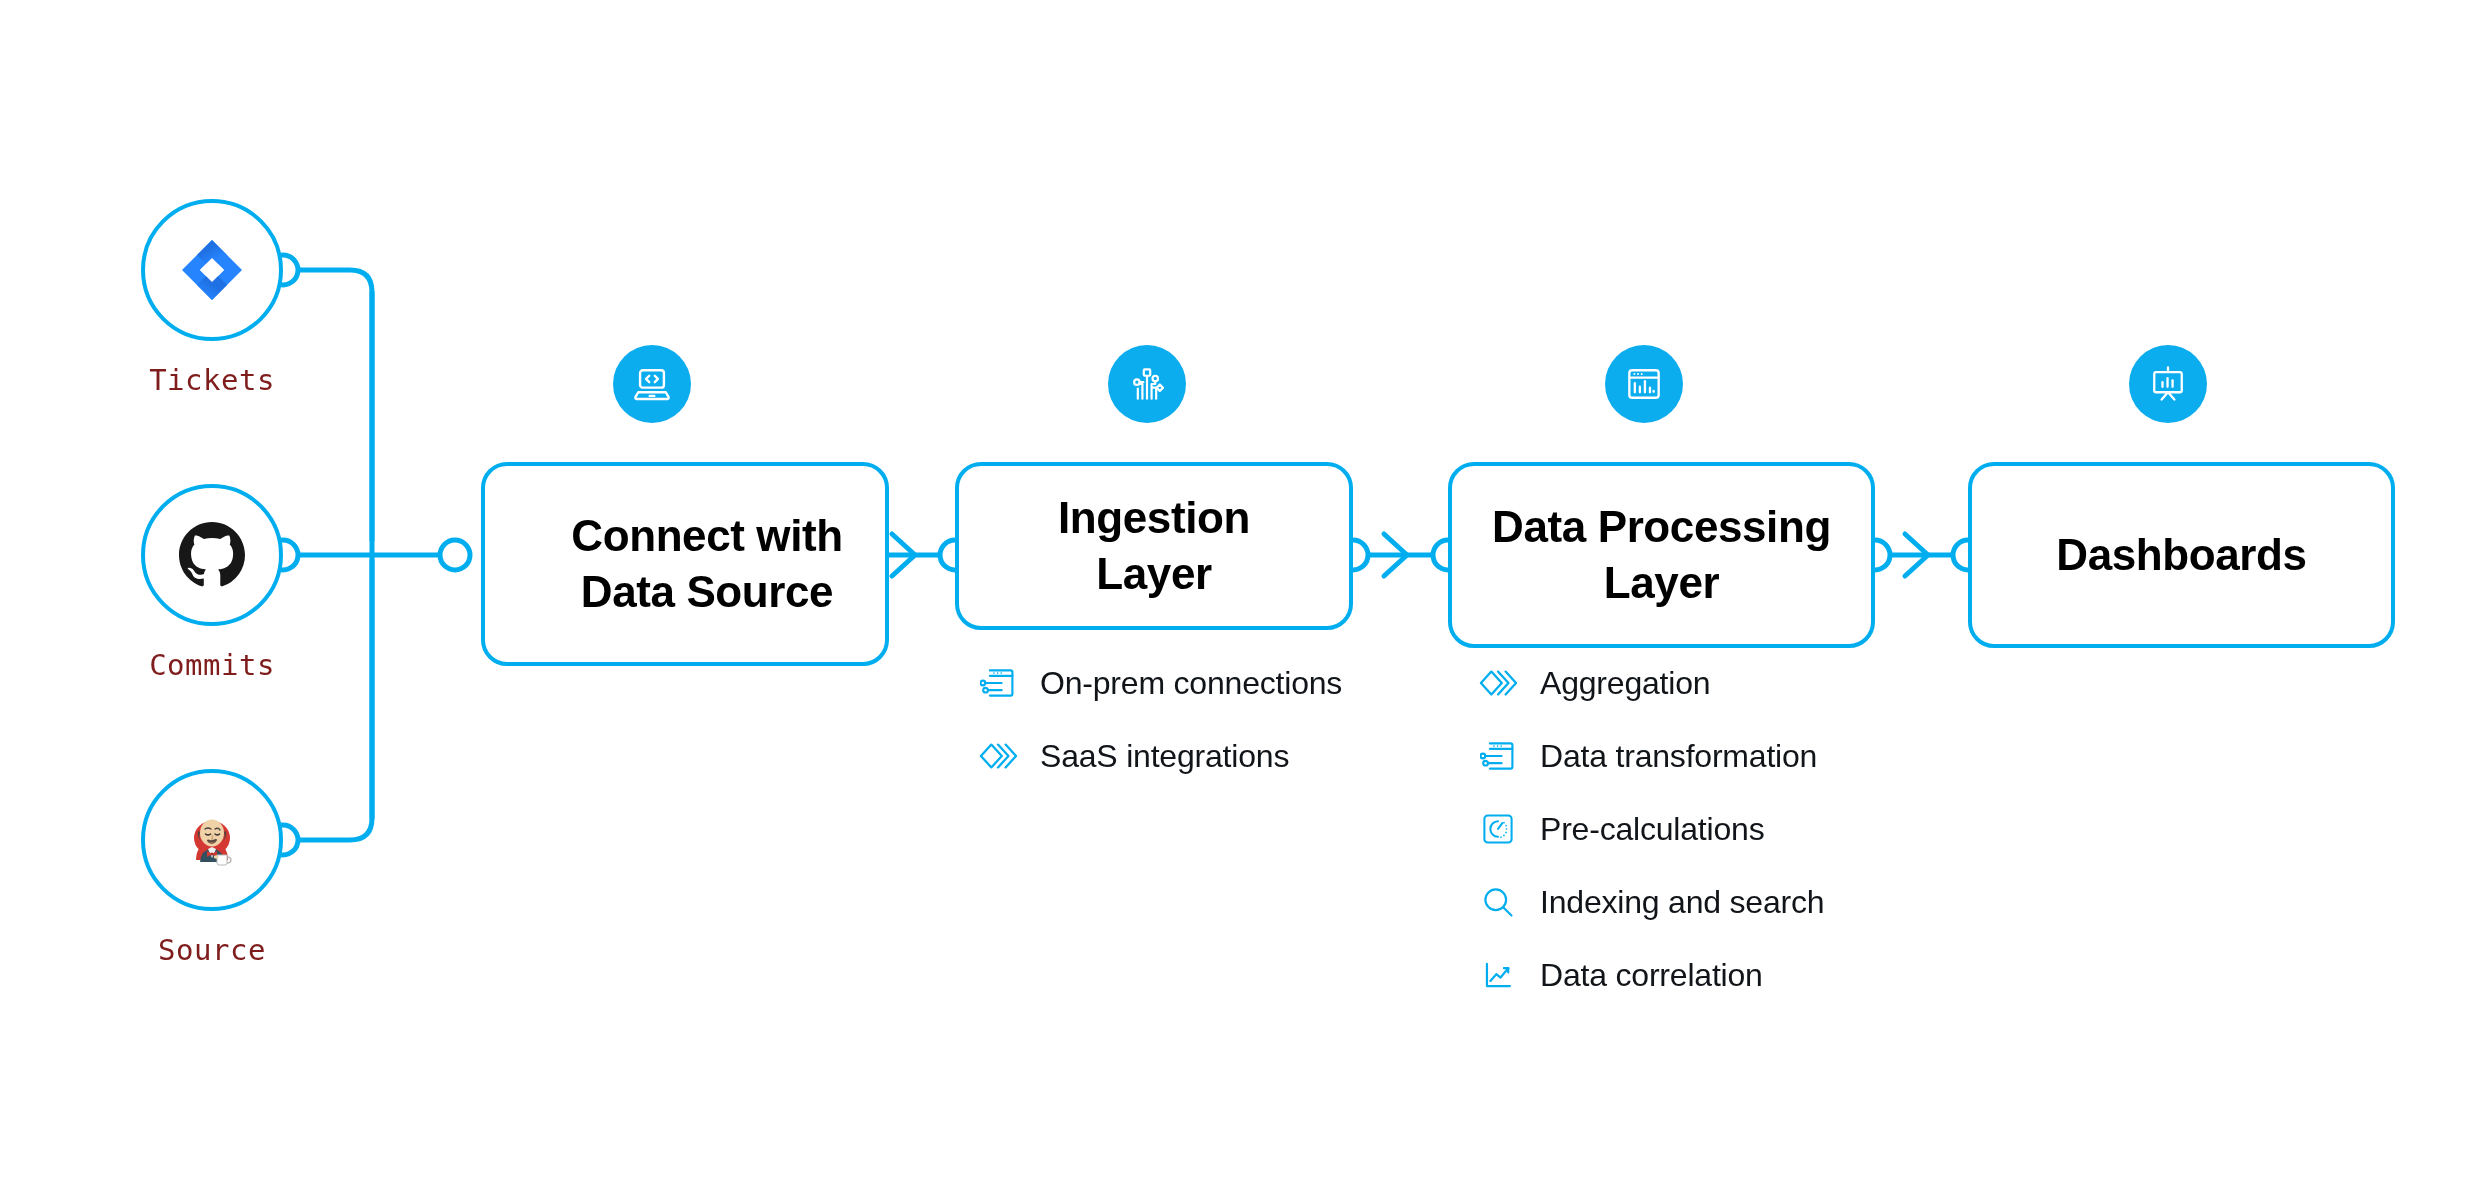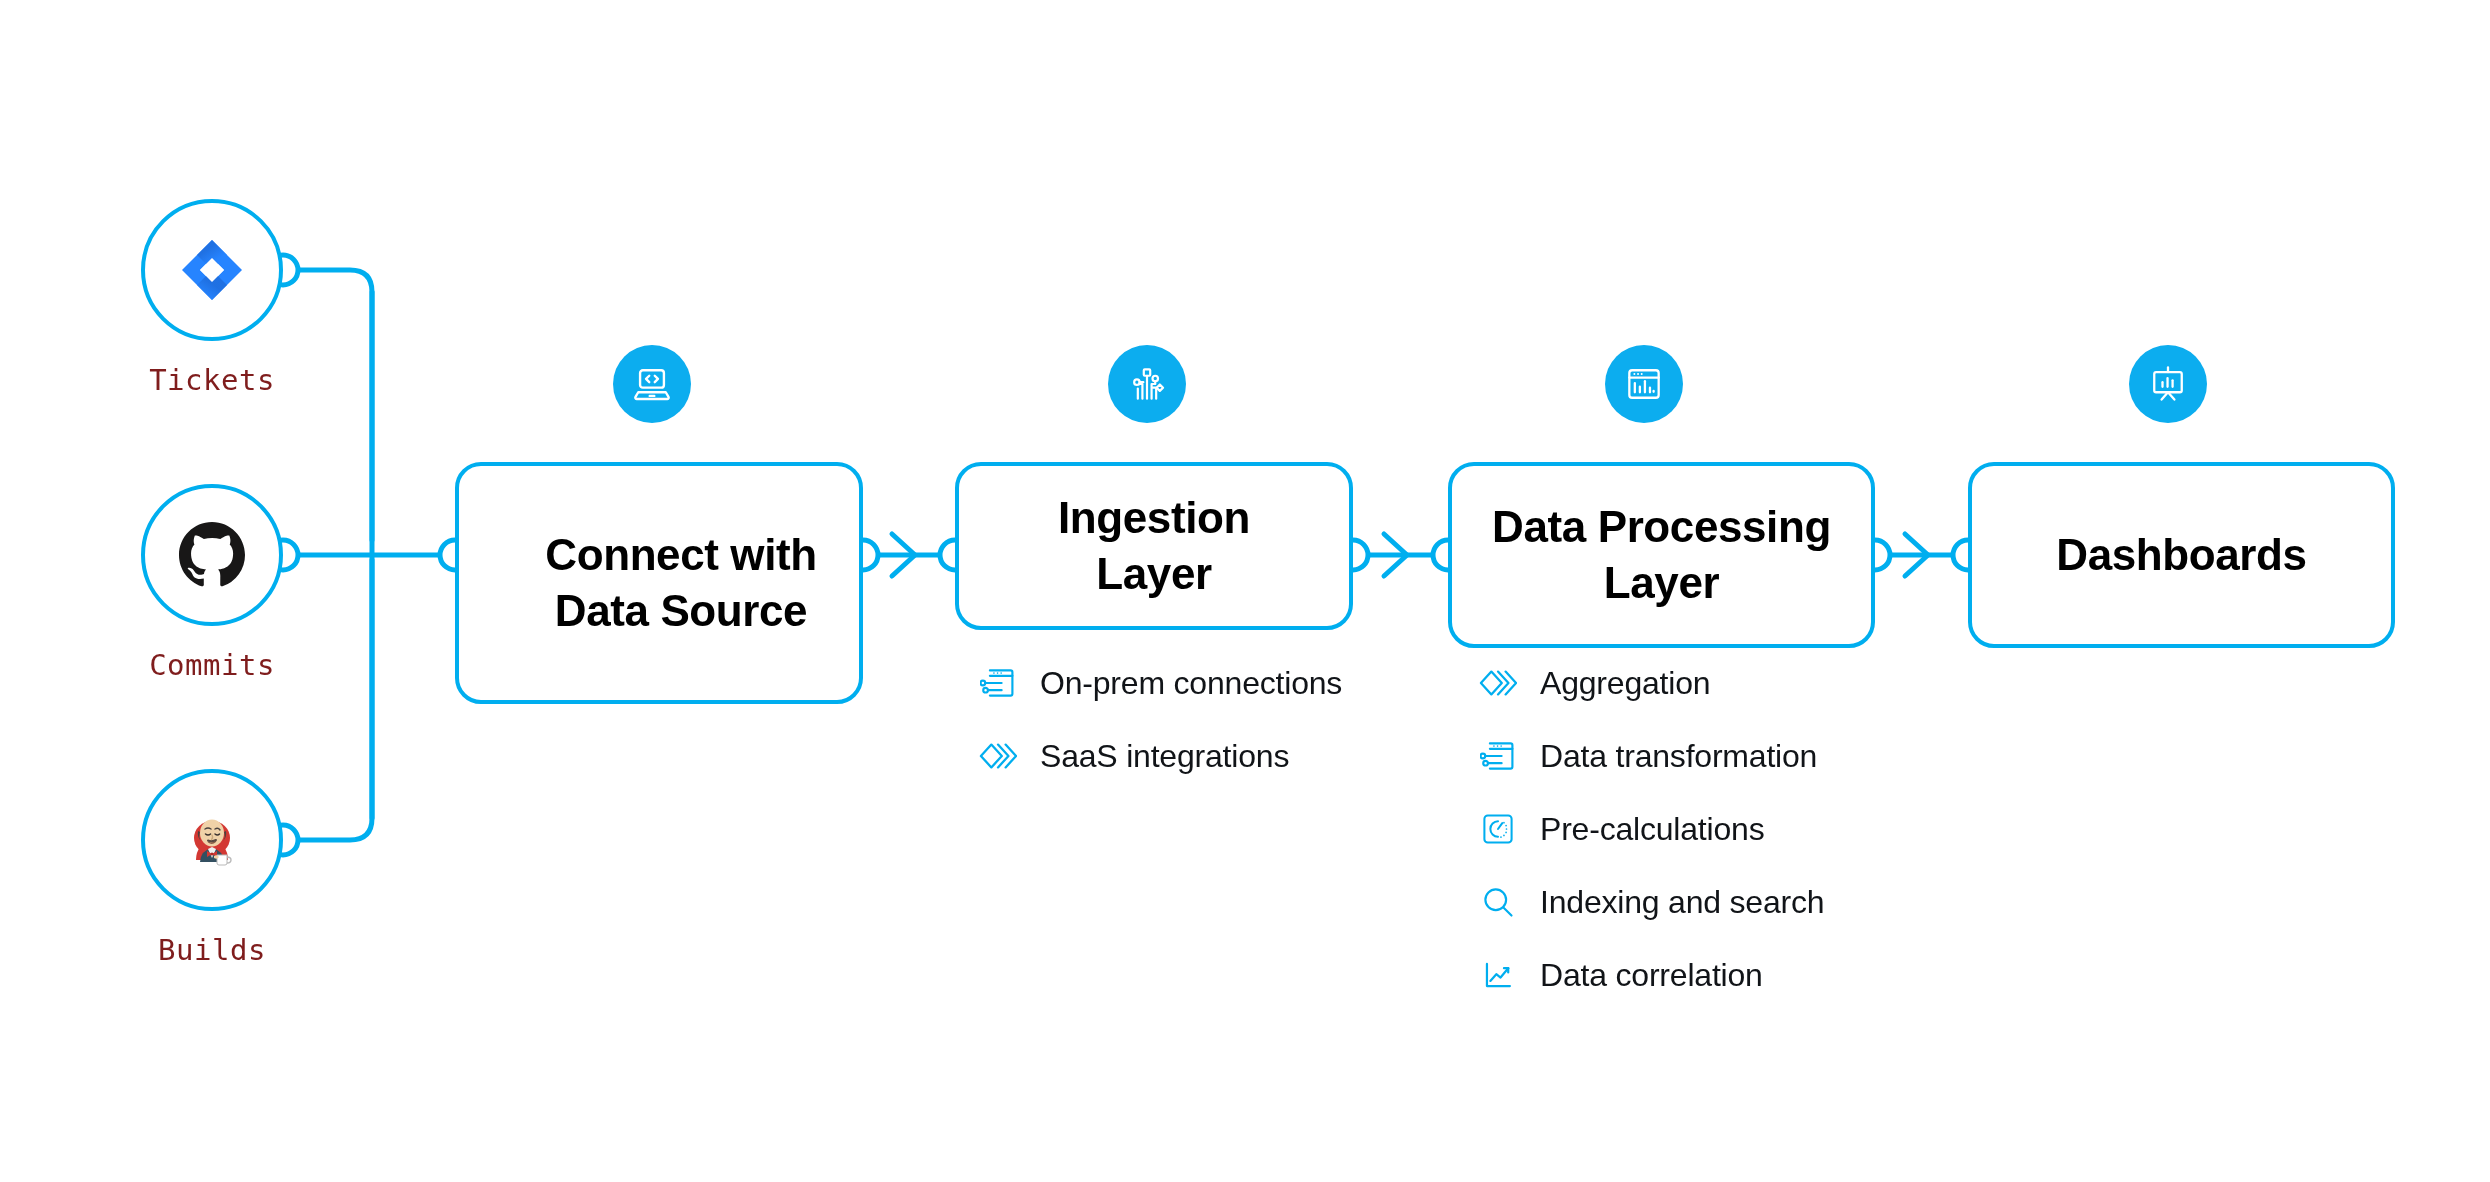--- a/index.html
+++ b/index.html
@@ -225,33 +225,33 @@
         <path d="M32.5 38 q3.5 2.5 7 -0.5" stroke="#8A5E46" stroke-width="1.5" fill="none" stroke-linecap="round"></path>
 
         <path d="M32 36.5 q4 1.5 8 -0.5" stroke="#5A4A42" stroke-width="2" fill="none" stroke-linecap="round"></path>
 
         <path d="M41 51 h10 v8 a2 2 0 0 1 -2 2 h-6 a2 2 0 0 1 -2 -2 z" fill="#FFFFFF" stroke="#B9B9B9" stroke-width="1"></path>
         <path d="M51 53 q4 0 4 3 q0 3 -4 3" fill="none" stroke="#B9B9B9" stroke-width="1.4"></path>
 
         <path d="M38 52 q3-2 5 1 q-2 3 -5 1z" fill="#F0D2A8"></path>
       </svg>
     </div>
-    <div class="src-label">Builds</div>
+    <div class="src-label">Source</div>
   </div>
 
   <div class="badge" style="left:613px; top:345px;">
     <svg width="44" height="44" viewBox="0 0 48 48" fill="none" stroke="#ffffff" stroke-width="2.6" stroke-linecap="round" stroke-linejoin="round">
       <rect x="11" y="9" width="26" height="19" rx="3"></rect>
       <path d="M21 15 L17.5 18.5 L21 22"></path>
       <path d="M27 15 L30.5 18.5 L27 22"></path>
       <path d="M9 33 h30 l3 5 a1.6 1.6 0 0 1 -1.5 2.4 h-33 A1.6 1.6 0 0 1 6 38 z"></path>
       <path d="M21.5 37 h5"></path>
     </svg>
   </div>
-  <div class="stage-box" style="left:455px; top:462px; width:408px; height:242px;padding-left:44px;">
+  <div class="stage-box" style="left:481px; top:462px; width:408px; height:204px;padding-left:44px;">
     <div class="stage-title">Connect with
 Data Source</div>
   </div>
 
   <div class="badge" style="left:1108px; top:345px;">
     <svg width="44" height="44" viewBox="0 0 48 48" fill="none" stroke="#ffffff" stroke-width="2.4" stroke-linecap="round" stroke-linejoin="round">
       <rect x="20.5" y="8" width="7" height="7" rx="1"></rect>
       <path d="M24 15 V 40"></path>
       <path d="M19 40 V 24 h-3.5"></path>
       <path d="M29 40 V 24 h3.5"></path>

